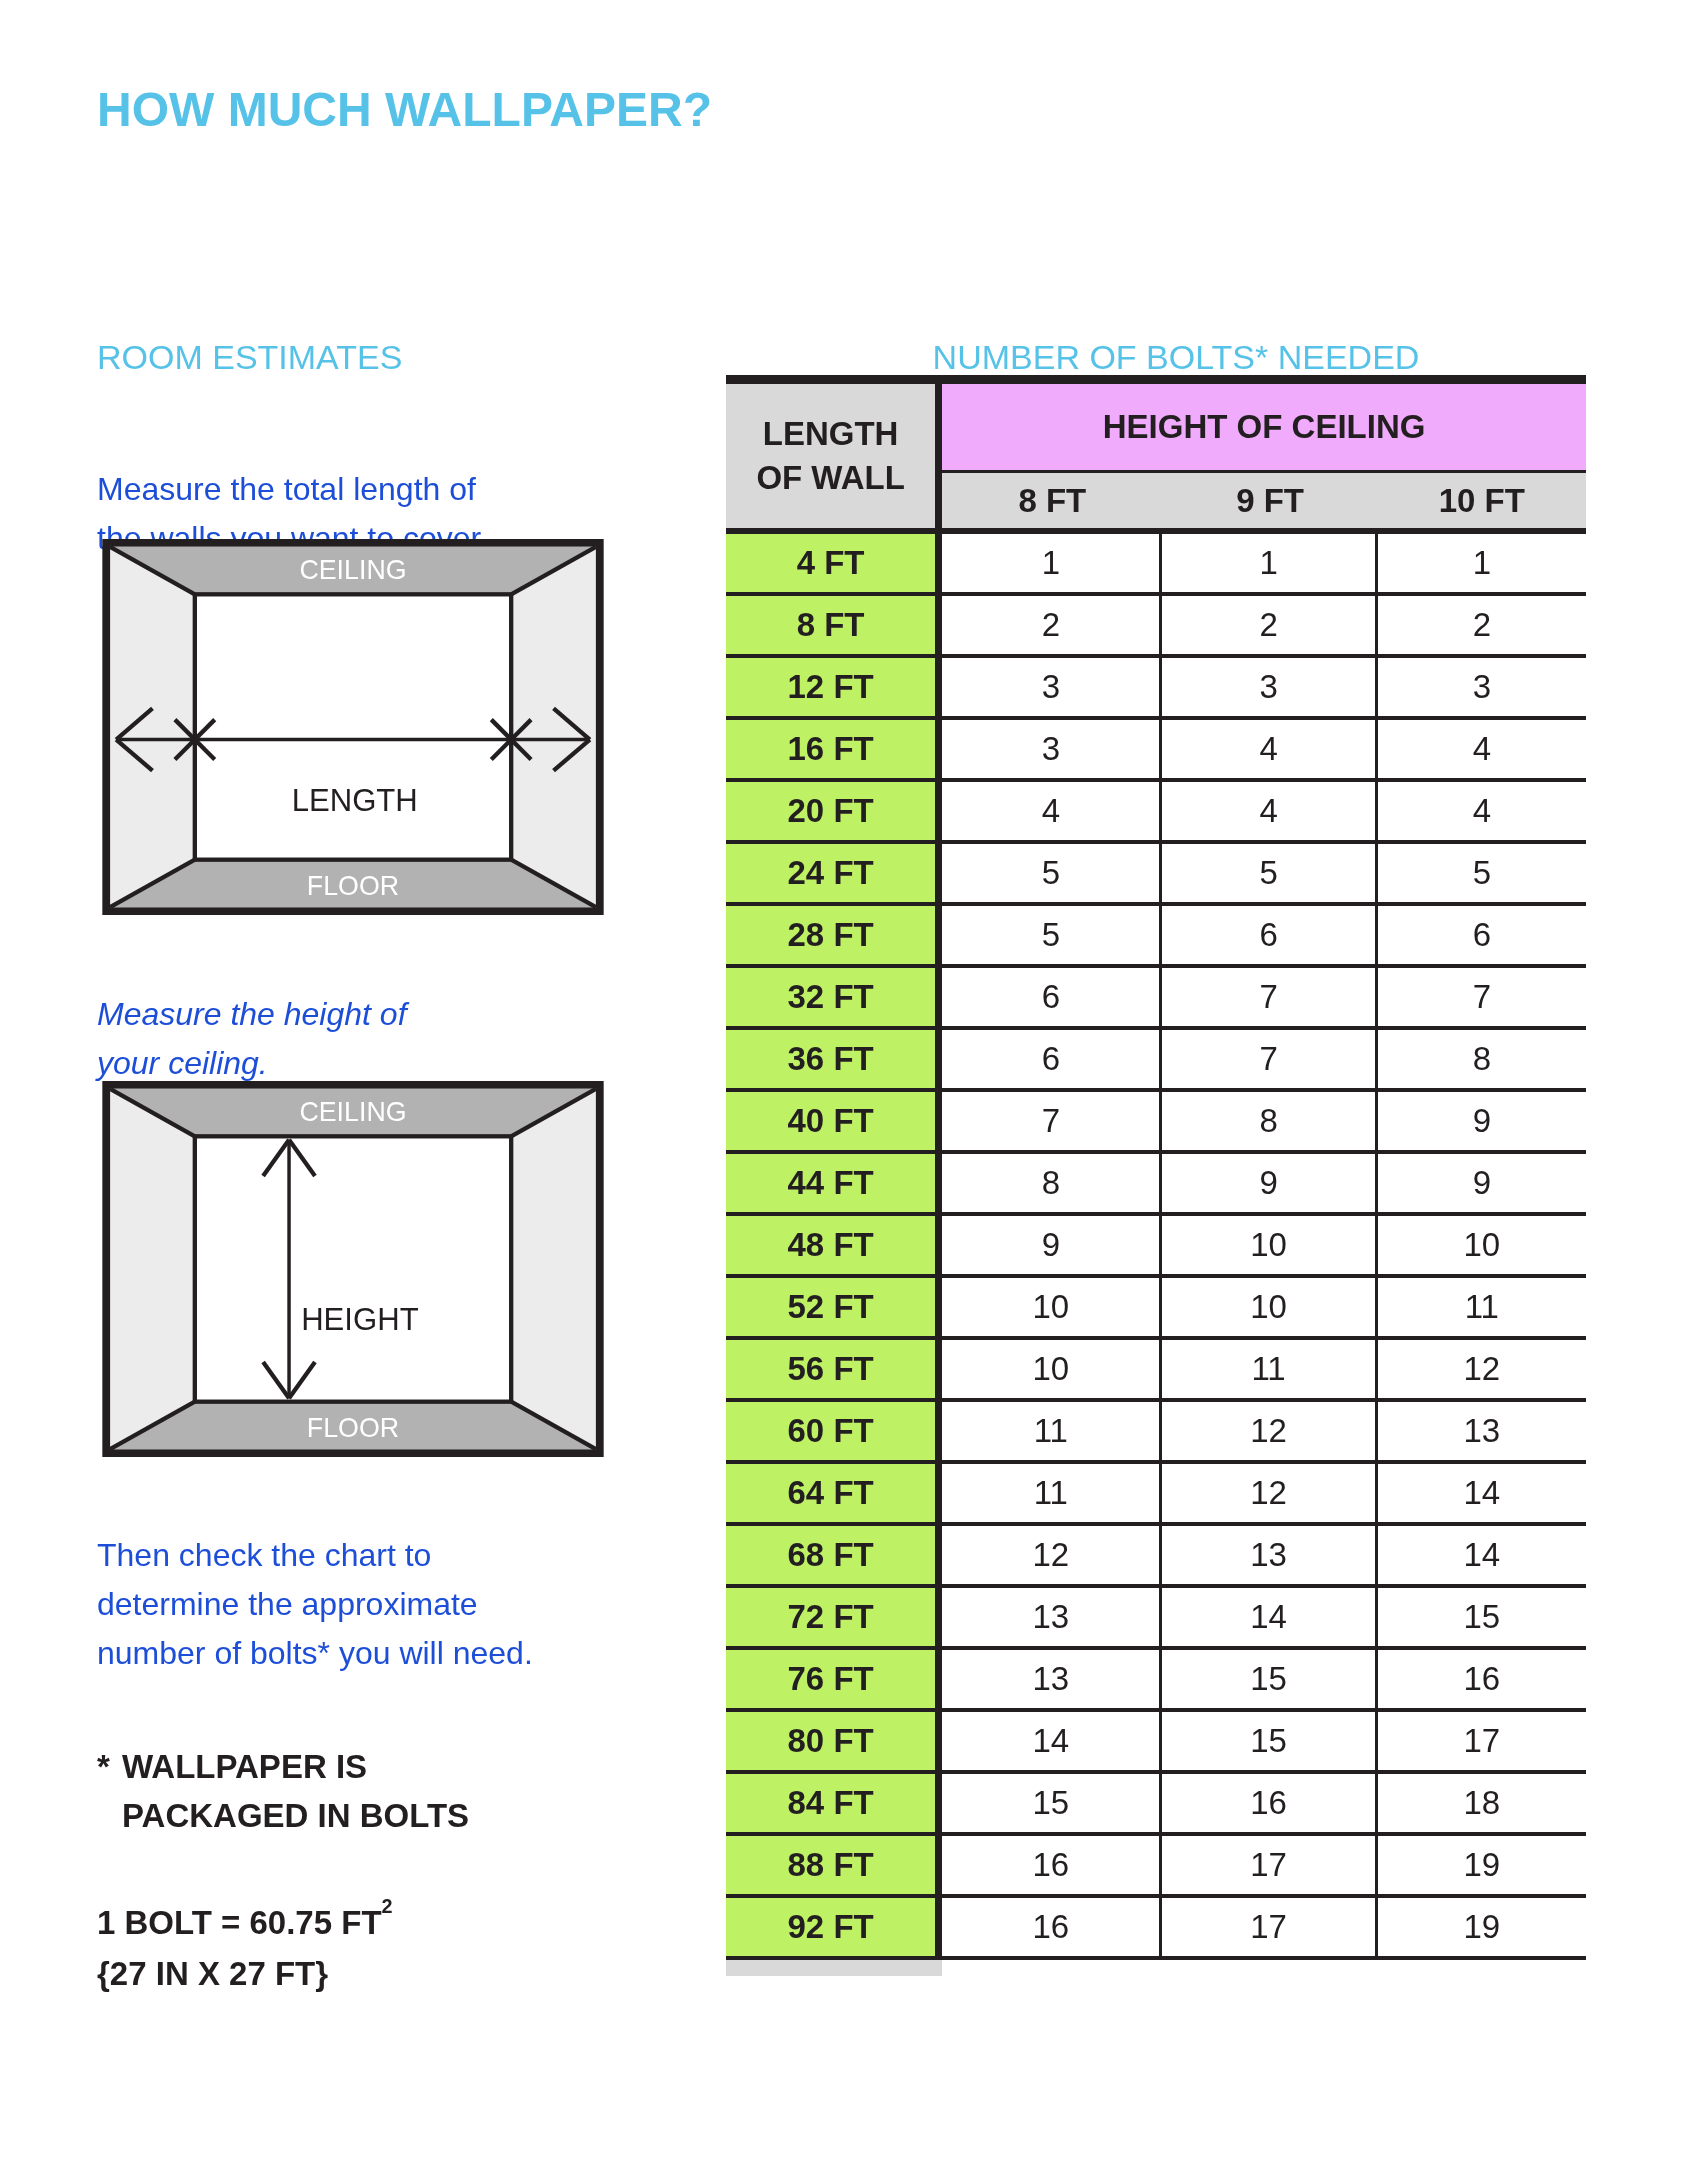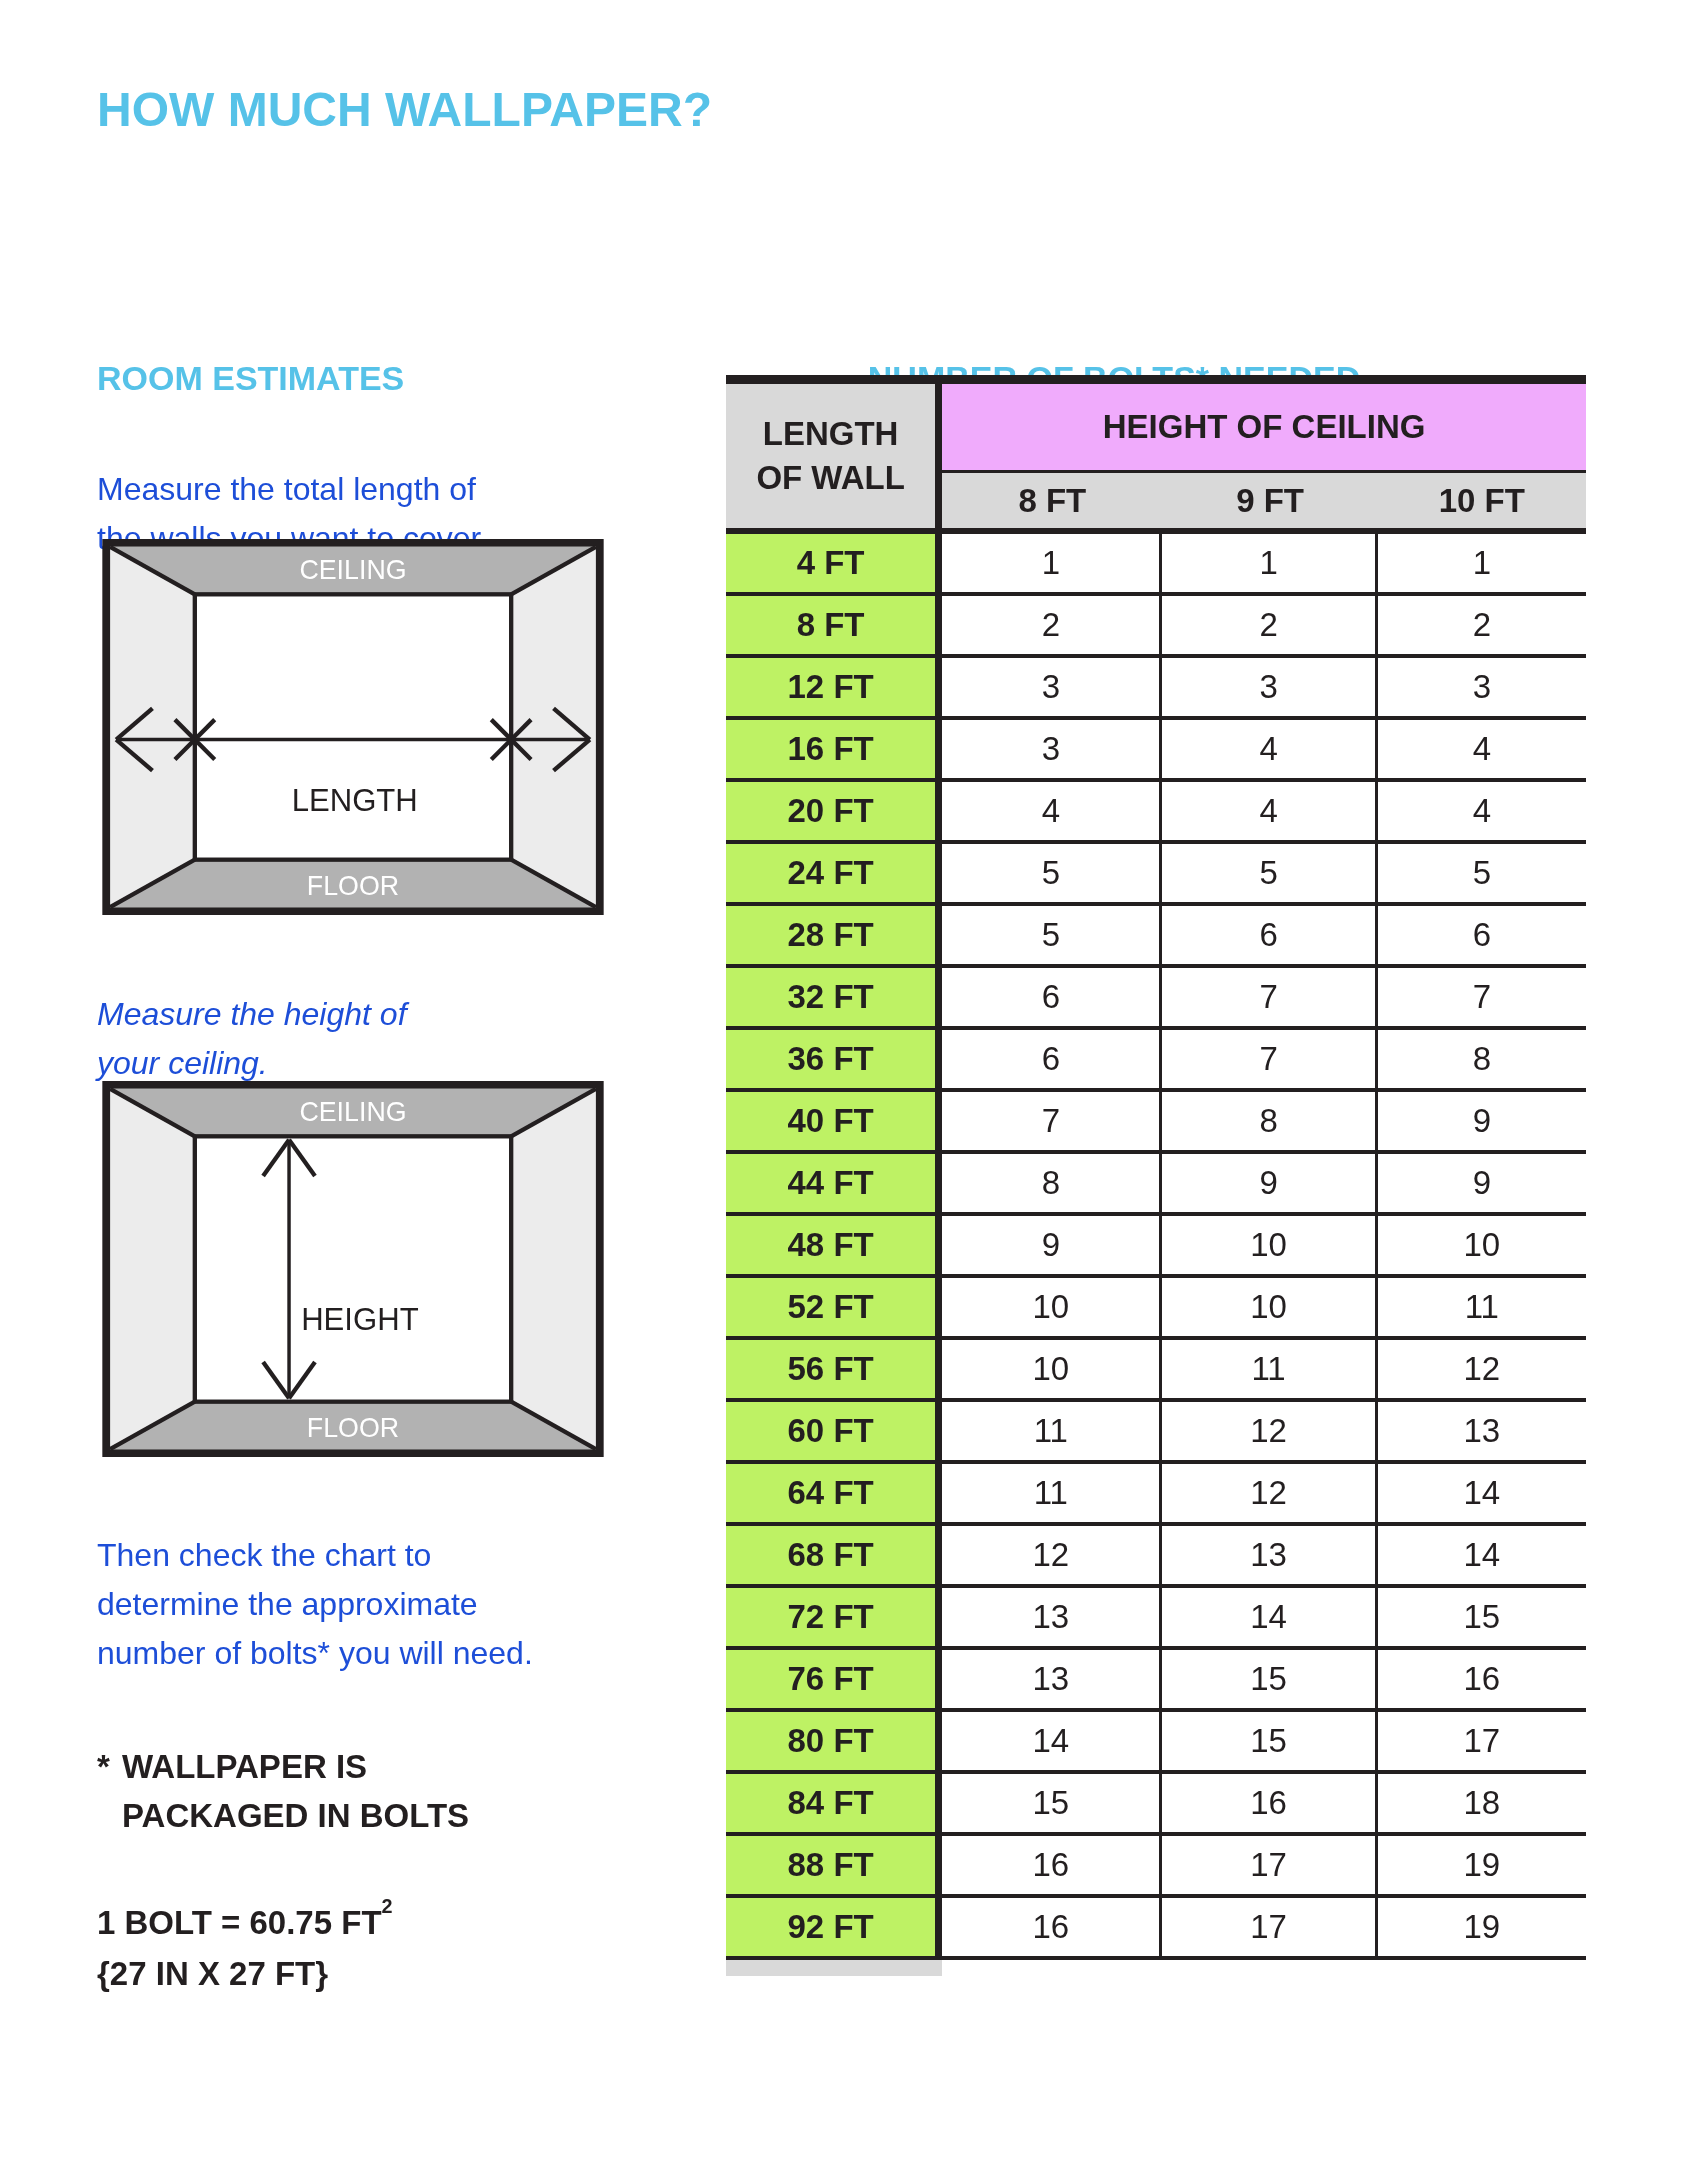--- a/index.html
+++ b/index.html
@@ -12,25 +12,25 @@
     color:#231f20;
     overflow:hidden;
   }
   .abs{position:absolute;}
   .page-title{
     left:97px;top:86px;
     font-size:48px;font-weight:bold;line-height:1;
     color:#56c2e8;letter-spacing:0;white-space:nowrap;
   }
   .section-heading{
-    font-size:34px;font-weight:bold;line-height:1;
-    color:#56c2e8;white-space:nowrap;margin-top:21px;
+    font-size:34px;font-weight:normal;line-height:1;
+    color:#56c2e8;white-space:nowrap;
   }
   .room-heading{left:97px;top:340px;}
-  .bolts-heading{left:684px;top:340px;width:860px;text-align:center;}
+  .bolts-heading{left:746px;top:340px;width:860px;text-align:center;}
   .body-text{
     font-size:32px;line-height:49px;color:#1d4ed8;margin-top:28px;
   }
   .para1{left:97px;top:437px;}
   .para2{left:97px;top:962px;font-style:italic;}
   .para3{left:97px;top:1503px;}
   .footnote{
     left:97px;top:1742px;
     font-size:33px;font-weight:bold;line-height:49px;color:#231f20;
   }

